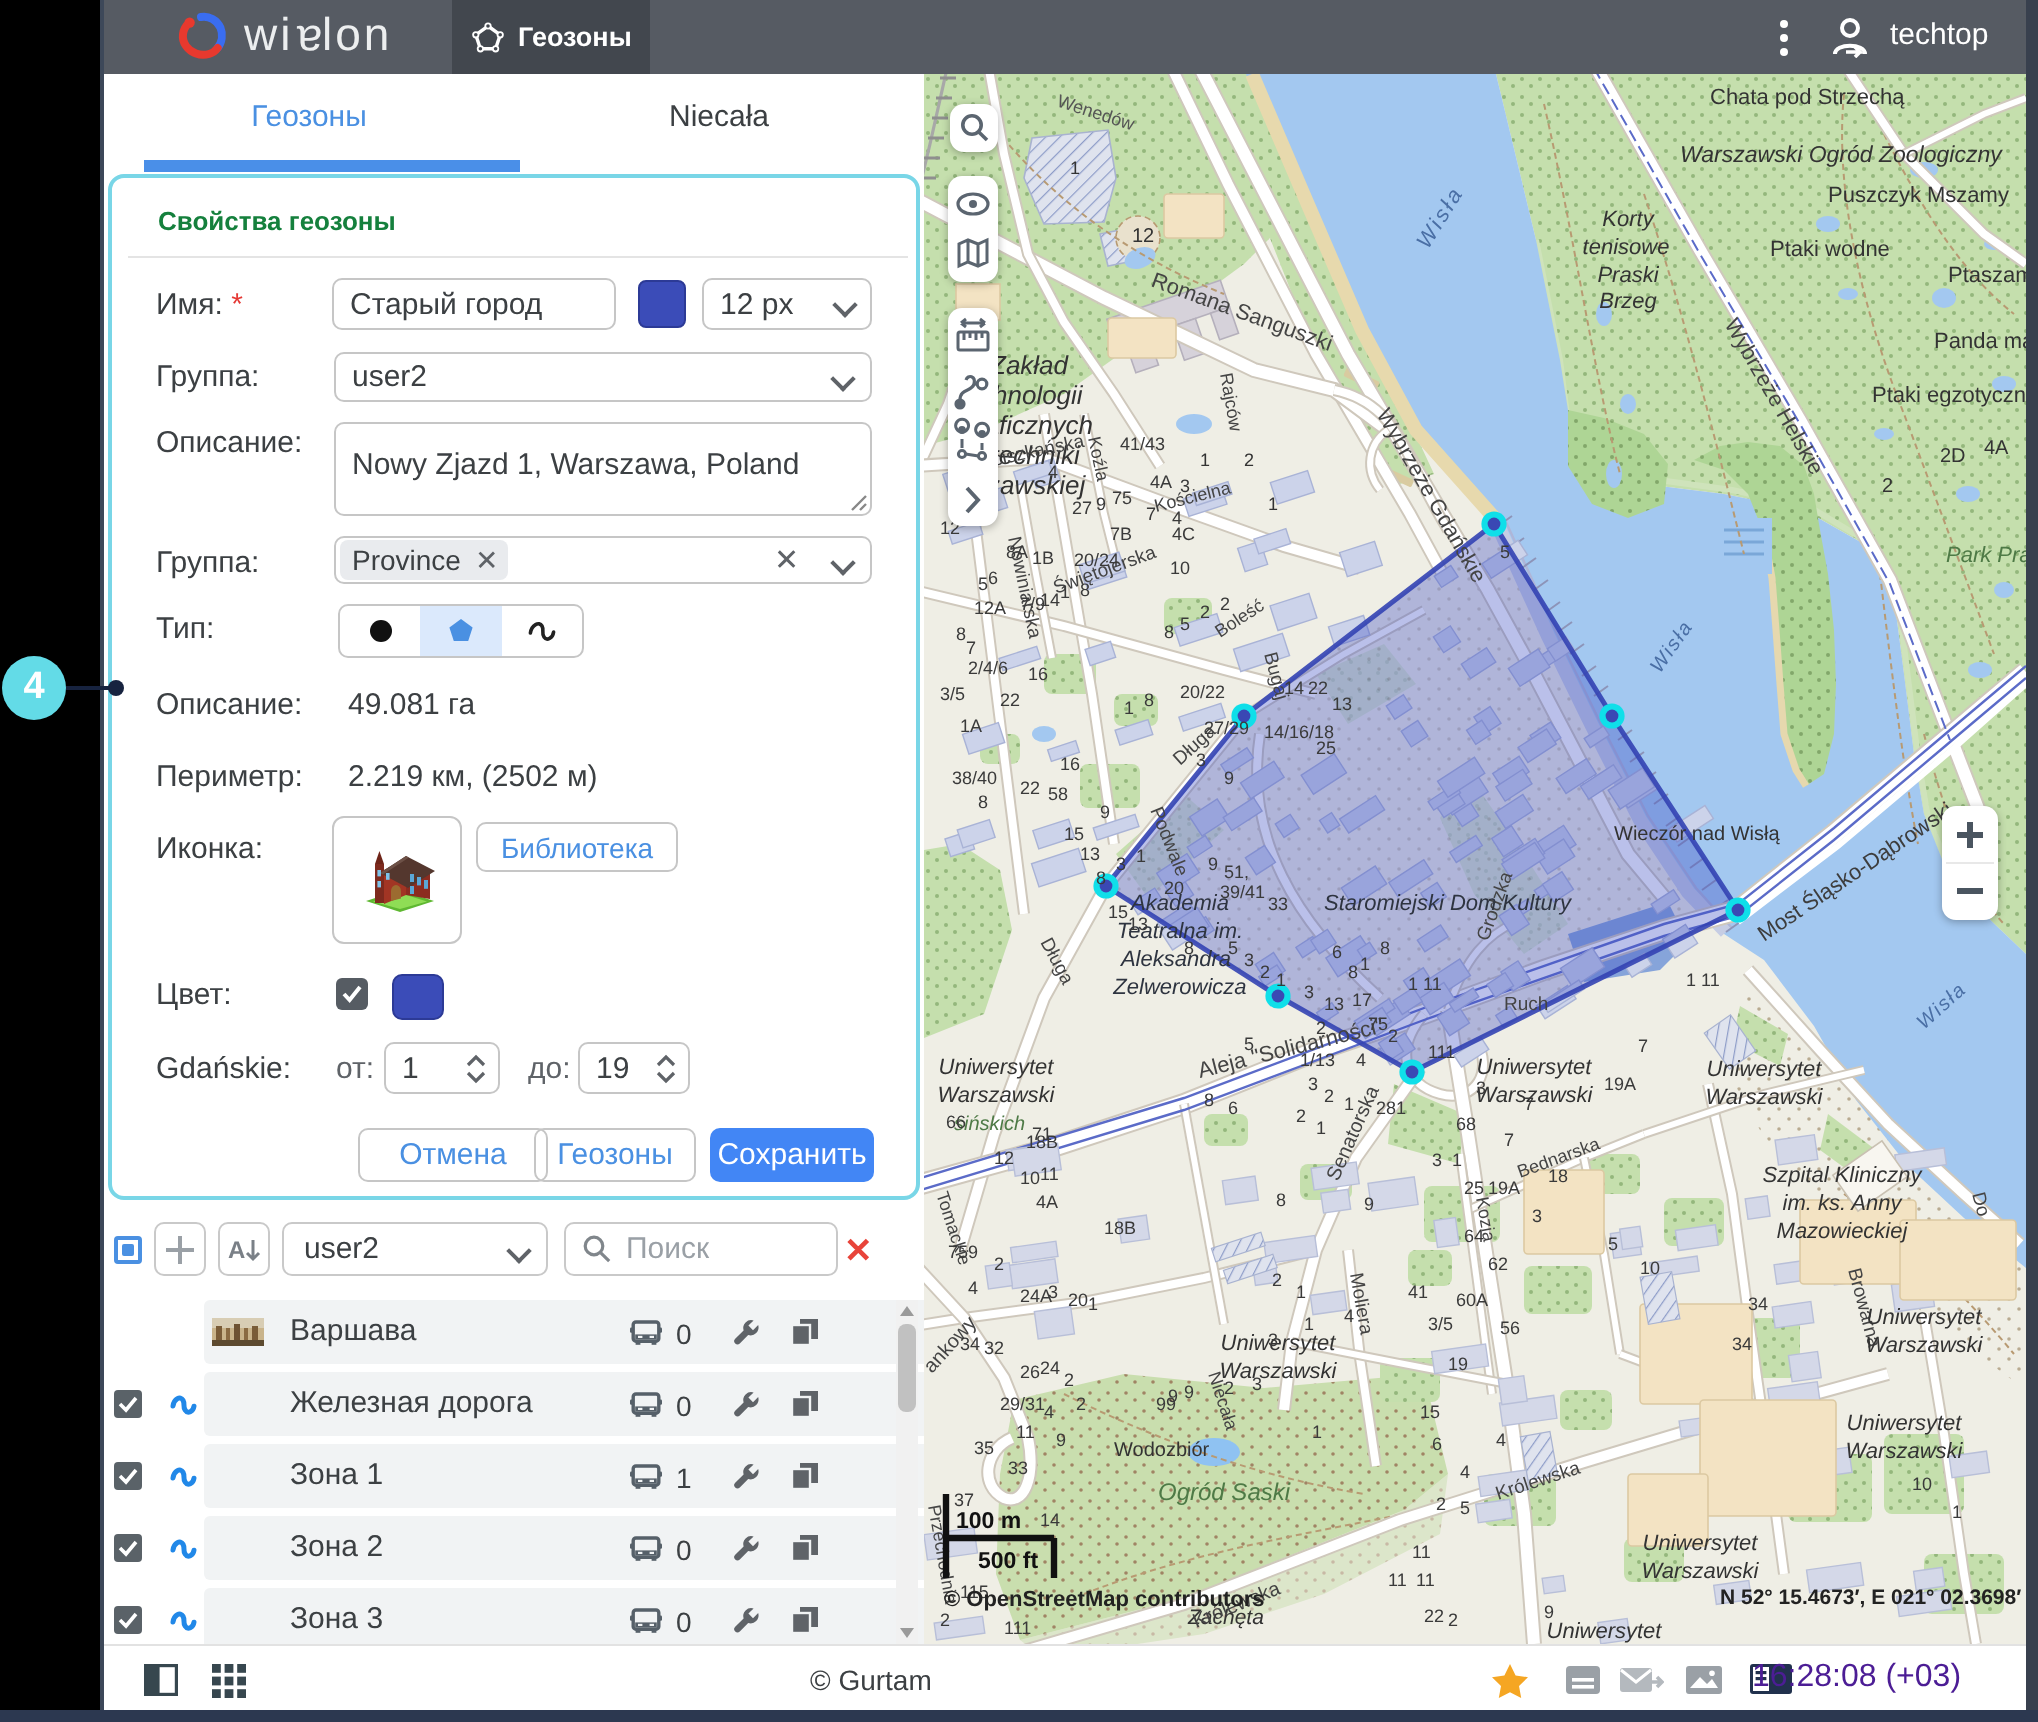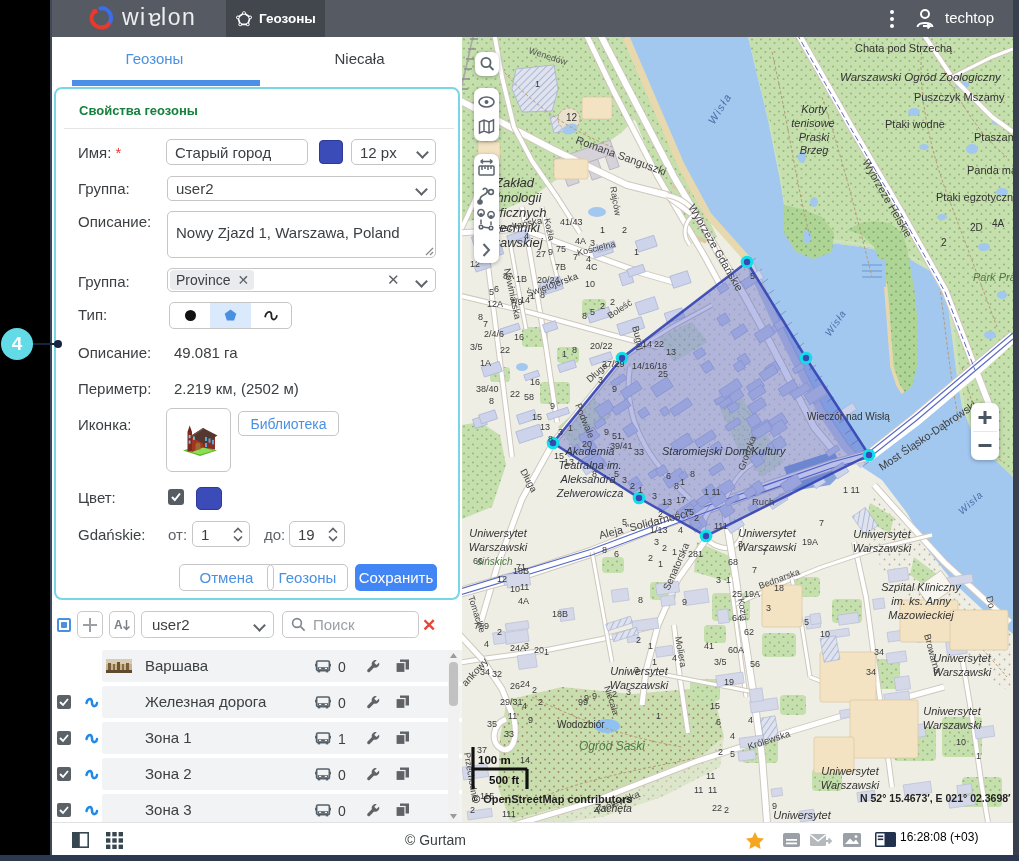--- a/index.html
+++ b/index.html
@@ -1091,21 +1091,21 @@
         <rect x="0" y="0" width="18" height="14" rx="1.5" fill="#9aa0a6"></rect>
         <path d="M2 11 L7 5.5 L10.5 9 L13 6.5 L16 11 Z" fill="#fff"></path>
         <circle cx="13" cy="3.6" r="1.4" fill="#fff"></circle>
       </svg>
     <svg style="position:absolute;left:823px;top:9px;" width="21" height="15" viewBox="0 0 21 15">
         <rect x="0" y="0" width="21" height="15" rx="1.5" fill="#21314d"></rect>
         <rect x="1.5" y="1.5" width="8" height="12" fill="#fff"></rect>
         <rect x="2.8" y="3.5" width="5.4" height="1.6" fill="#21314d"></rect>
         <rect x="2.8" y="6.5" width="5.4" height="1.6" fill="#21314d"></rect>
       </svg>
-    <div style="position:absolute;left:848px;top:7px;font-size:12px;color:#000000;">16:28:08 (+03)</div>
+    <div style="position:absolute;left:824px;top:7px;font-size:16px;color:#4c1d95;">16:28:08 (+03)</div>
   </div>
   <div id="leftstrip"></div>
   <div id="navline"></div>
   <div id="rightstrip"></div>
   <div id="bottomstrip"></div>
   <div id="badge4">4</div>
   <div id="badgeline"></div>
   <div id="badgedot"></div>
 </div>
 

